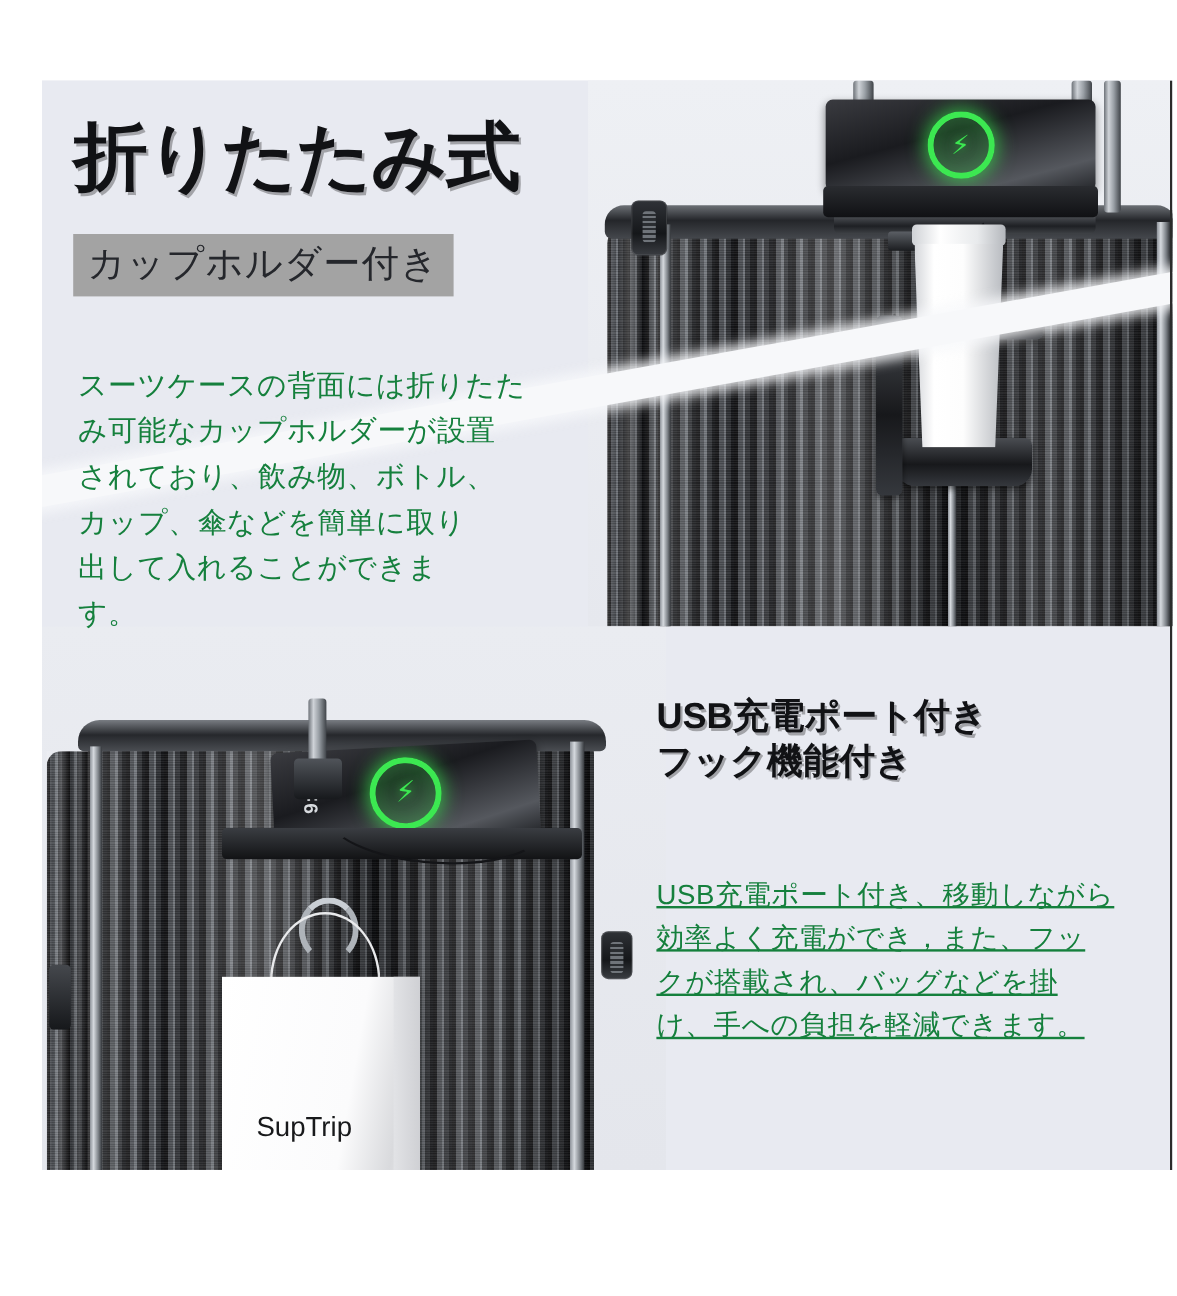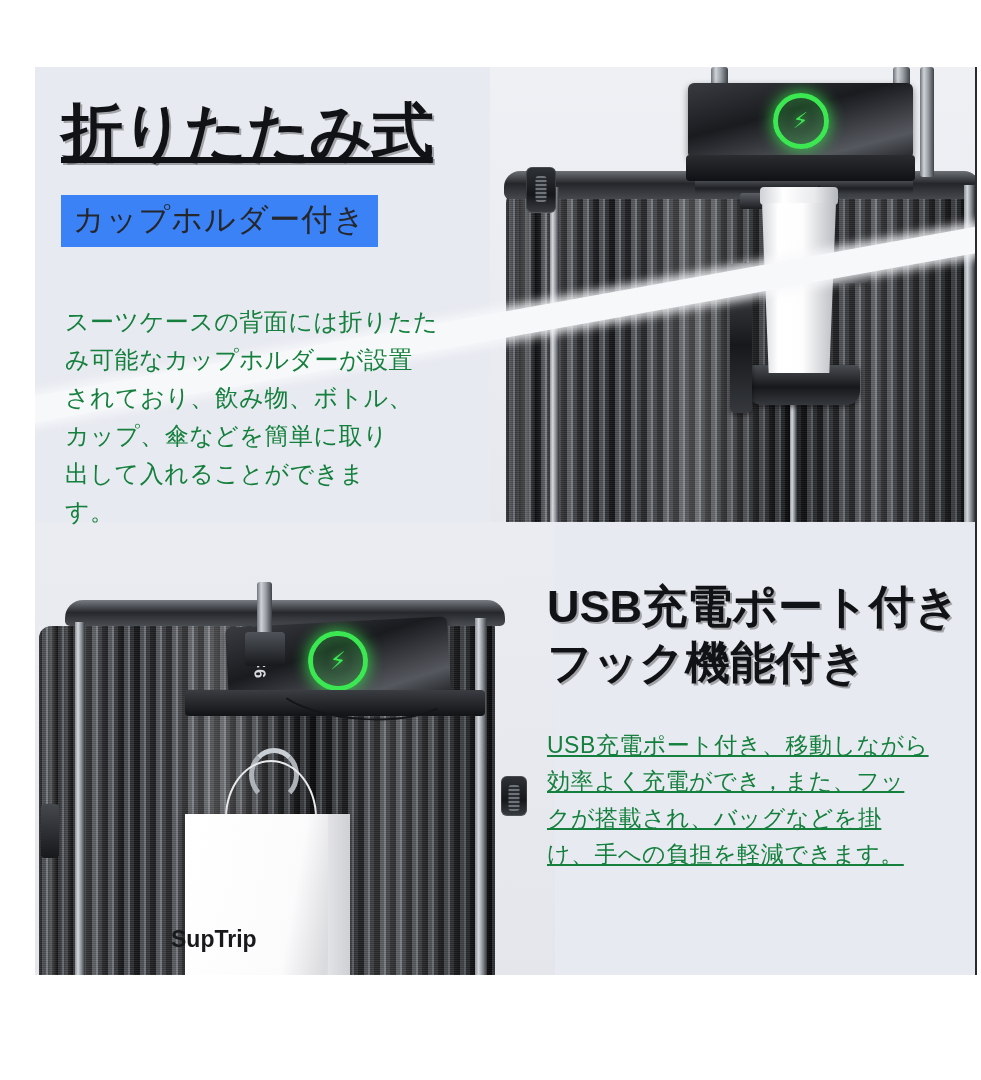--- a/index.html
+++ b/index.html
@@ -151,22 +151,22 @@
   .bag{
     position:absolute;
     background:linear-gradient(100deg,#ffffff 0%,#fbfbfc 62%,#d9dadd 84%,#eceded 100%);
     box-shadow:0 4px 12px rgba(0,0,0,.30);
   }
   .bag-fold{
     position:absolute;right:0;top:0;width:22px;height:100%;
     background:linear-gradient(90deg,#e2e3e6 0%,#cfd0d4 100%);
   }
   .bag-label{
-    position:absolute;width:100%;text-align:left;
-    color:#18191b;font-weight:700;
+    position:absolute;width:100%;text-align:center;
+    color:#18191b;font-weight:400;
   }
   .bag-handle{
     position:absolute;border:2px solid #e9eaec;border-bottom:none;
     border-radius:50% 50% 0 0 / 100% 100% 0 0;
     background:transparent;
   }
   
   .hook{
     position:absolute;
     border:5px solid;
@@ -179,31 +179,31 @@
   .headline{
     position:absolute;
     color:#111215;font-weight:700;
     letter-spacing:-1px;line-height:1.06;
     text-shadow:2px 2px 0 rgba(0,0,0,.30);
     white-space:pre-line;
   }
   #h1{left:26px;top:32px;font-size:62px;}
   .badge{
     position:absolute;left:26px;top:128px;
-    background:#3b82f6;color:#25272c;
+    background:#a3a3a3;color:#25272c;
     font-size:31px;letter-spacing:1px;line-height:1;
     padding:9px 12px 12px 12px;
   }
   .body-copy{
     position:absolute;color:#15803d;
     line-height:1.58;letter-spacing:.5px;white-space:pre-line;
   }
   #p1{left:30px;top:236px;width:390px;font-size:24px;}
 
-  #h2{left:512px;top:512px;font-size:45px;letter-spacing:0;line-height:1.24;}
+  #h2{left:512px;top:512px;font-size:30px;letter-spacing:0;line-height:1.24;}
   #p2{left:512px;top:660px;width:412px;font-size:23px;}
 </style>
 </head>
 <body>
 
 <div id="page">
   <div id="panel">
 
     <div class="top-photo">
       <div class="photo-inner">
@@ -305,21 +305,21 @@
       <div class="hook" style="left:214px;top:226px;width:40px;height:44px;"></div>
 
       <div class="bag-handle" style="left:190px;top:238px;width:88px;height:56px;"></div>
 
       <div class="bag" style="left:150px;top:292px;width:165px;height:195px;">
         <div class="bag-fold"></div>
         <div class="bag-label" style="top:112px;font-size:23px;left:-14px;">SupTrip</div>
       </div>
     </div>
 
-    <h1 id="h1" class="headline" style="margin:0;text-decoration:underline;">折りたたみ式</h1>
+    <h1 id="h1" class="headline" style="margin:0;">折りたたみ式</h1>
 
     <div class="badge">カップホルダー付き</div>
 
     <p id="p1" class="body-copy" style="margin:0;">スーツケースの背面には折りたた
 み可能なカップホルダーが設置
 されており、飲み物、ボトル、
 カップ、傘などを簡単に取り
 出して入れることができま
 す。</p>
 

